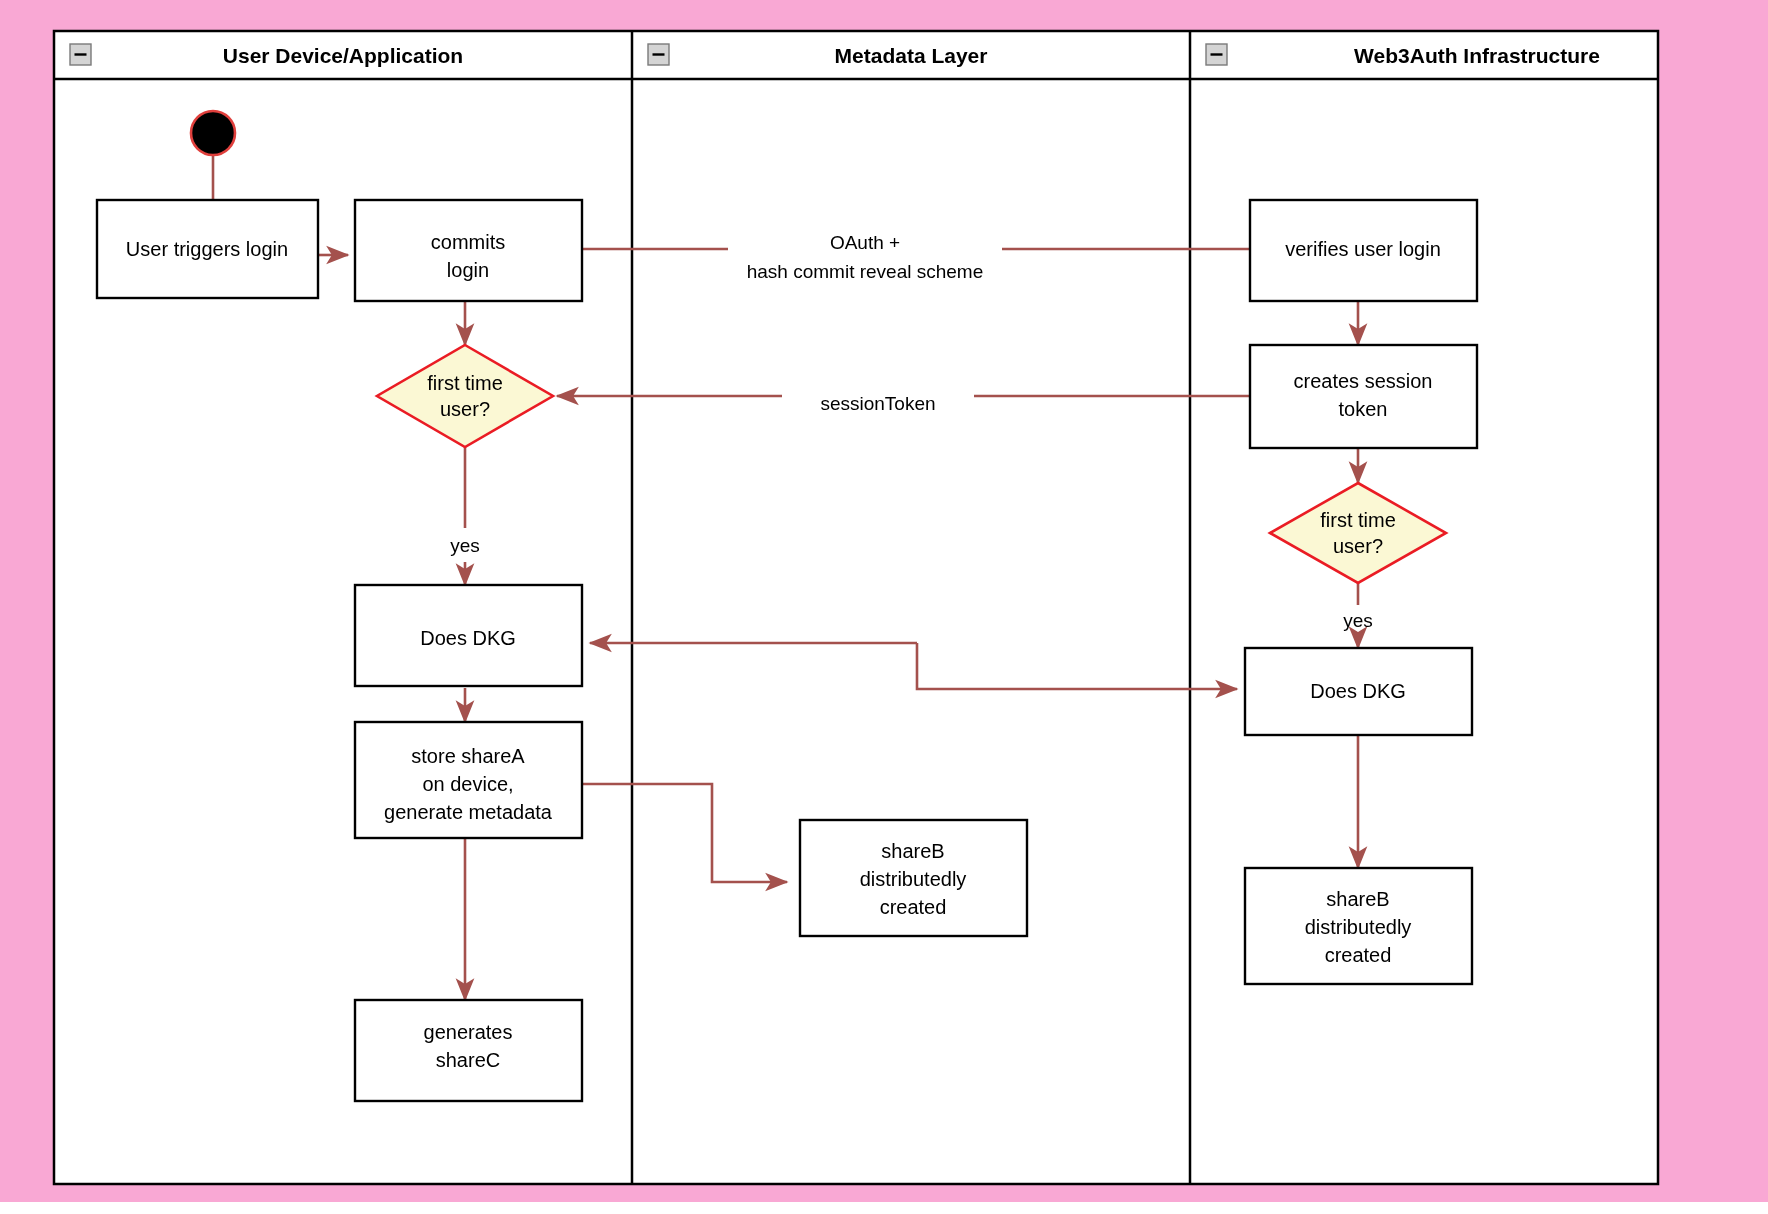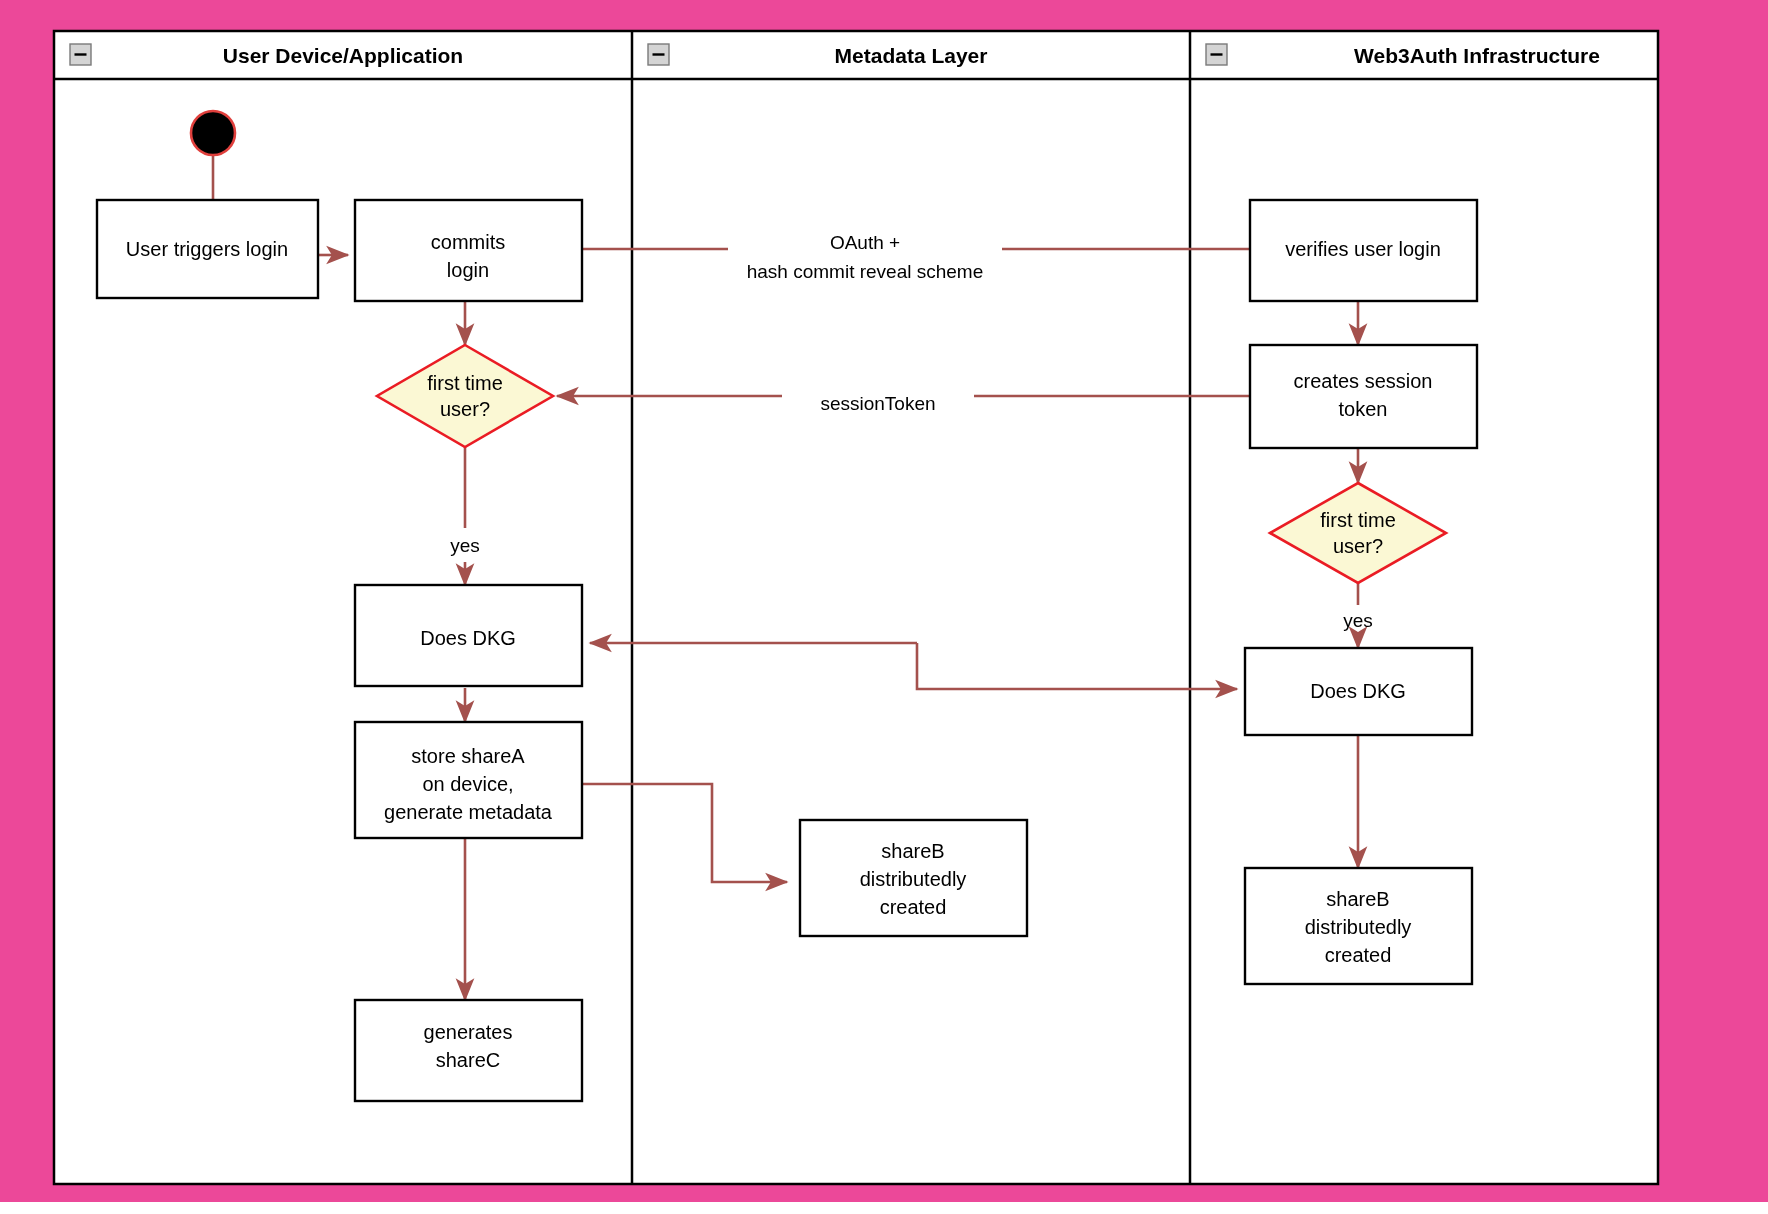--- a/index.html
+++ b/index.html
@@ -11,21 +11,21 @@
   body {
     width: 1768px;
     height: 1214px;
     font-family: "Liberation Sans", sans-serif;
     overflow: hidden;
   }
   #canvas {
     position: relative;
     width: 1768px;
     height: 1202px;
-    background: #ec4899;
+    background: #f9a8d4;
   }
   svg#diagram {
     position: absolute;
     left: 0;
     top: 0;
     width: 1768px;
     height: 1214px;
     display: block;
   }
   .lane-frame {

